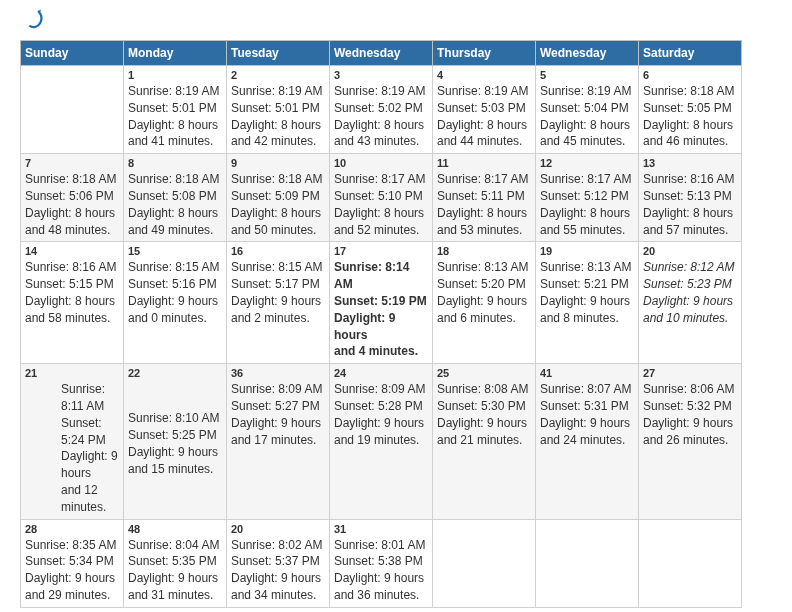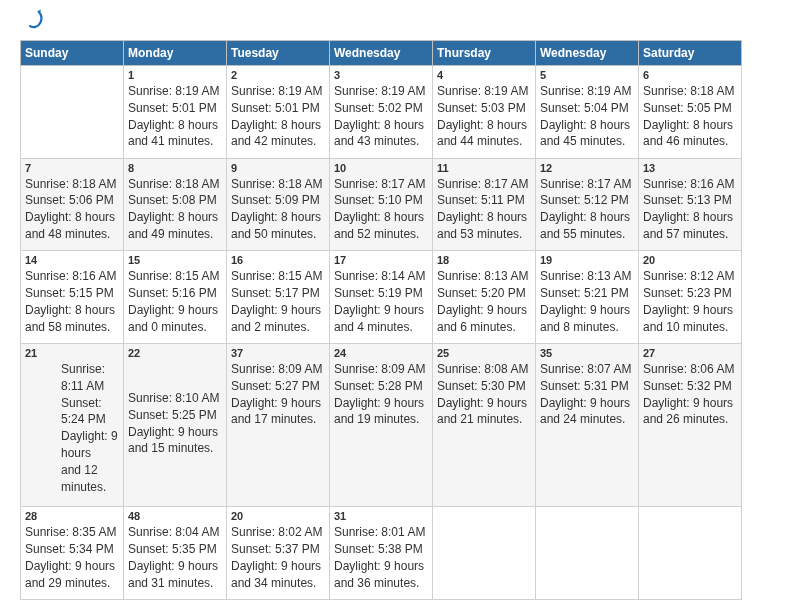--- a/index.html
+++ b/index.html
@@ -252,42 +252,42 @@
           </td>
           <td>
             <span class="day-number">16</span>
             <div class="day-info" style="white-space: pre-line;">Sunrise: 8:15 AM
 Sunset: 5:17 PM
 Daylight: 9 hours
 and 2 minutes.</div>
           </td>
           <td>
             <span class="day-number">17</span>
-            <div class="day-info" style="white-space: pre-line;">Sunrise: 8:14 AM
+            <div class="day-info" style="white-space: pre-line; font-weight: bold;">Sunrise: 8:14 AM
 Sunset: 5:19 PM
 Daylight: 9 hours
 and 4 minutes.</div>
           </td>
           <td>
             <span class="day-number">18</span>
             <div class="day-info" style="white-space: pre-line;">Sunrise: 8:13 AM
 Sunset: 5:20 PM
 Daylight: 9 hours
 and 6 minutes.</div>
           </td>
           <td>
             <span class="day-number">19</span>
             <div class="day-info" style="white-space: pre-line;">Sunrise: 8:13 AM
 Sunset: 5:21 PM
 Daylight: 9 hours
 and 8 minutes.</div>
           </td>
           <td>
             <span class="day-number">20</span>
-            <div class="day-info" style="white-space: pre-line;">Sunrise: 8:12 AM
+            <div class="day-info" style="white-space: pre-line; font-style: italic;">Sunrise: 8:12 AM
 Sunset: 5:23 PM
 Daylight: 9 hours
 and 10 minutes.</div>
           </td>
         </tr>
         <tr>
           <td>
             <span class="day-number">21</span>
             <div class="day-info" style="white-space: pre-line; margin-left: 36px;">Sunrise: 8:11 AM
 Sunset: 5:24 PM
@@ -295,42 +295,42 @@
 and 12 minutes.</div>
           </td>
           <td>
             <span class="day-number">22</span>
             <div class="day-info" style="white-space: pre-line; margin-top: 31px;">Sunrise: 8:10 AM
 Sunset: 5:25 PM
 Daylight: 9 hours
 and 15 minutes.</div>
           </td>
           <td>
-            <span class="day-number">37</span>
+            <span class="day-number">36</span>
             <div class="day-info" style="white-space: pre-line;">Sunrise: 8:09 AM
 Sunset: 5:27 PM
 Daylight: 9 hours
 and 17 minutes.</div>
           </td>
           <td>
             <span class="day-number">24</span>
             <div class="day-info" style="white-space: pre-line;">Sunrise: 8:09 AM
 Sunset: 5:28 PM
 Daylight: 9 hours
 and 19 minutes.</div>
           </td>
           <td>
             <span class="day-number">25</span>
             <div class="day-info" style="white-space: pre-line;">Sunrise: 8:08 AM
 Sunset: 5:30 PM
 Daylight: 9 hours
 and 21 minutes.</div>
           </td>
           <td>
-            <span class="day-number">35</span>
+            <span class="day-number">41</span>
             <div class="day-info" style="white-space: pre-line;">Sunrise: 8:07 AM
 Sunset: 5:31 PM
 Daylight: 9 hours
 and 24 minutes.</div>
           </td>
           <td>
             <span class="day-number">27</span>
             <div class="day-info" style="white-space: pre-line;">Sunrise: 8:06 AM
 Sunset: 5:32 PM
 Daylight: 9 hours

